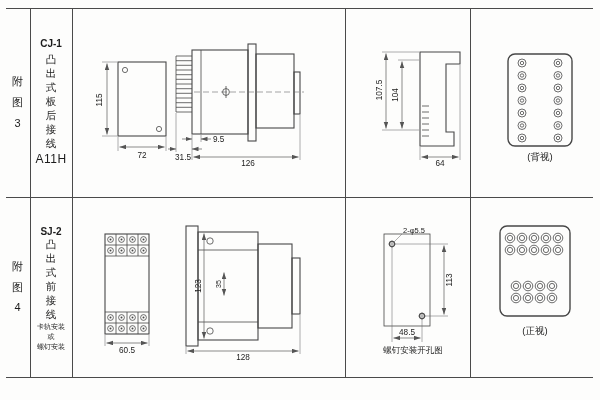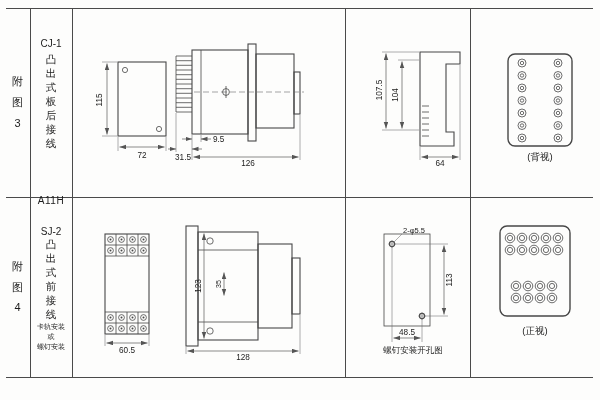--- a/index.html
+++ b/index.html
@@ -4,23 +4,23 @@
 <style>
   * { margin:0; padding:0; box-sizing:border-box; }
   html,body { background:#e9e9e9; font-family:"Liberation Sans", sans-serif; }
   .page { position:relative; width:600px; height:400px; background:#fdfdfc; overflow:hidden; color:#1f1f1f; margin:0 auto; }
   .hline, .vline { position:absolute; background:#4a4a4a; }
   .hline { height:1px; }
   .vline { width:1px; }
   .cell { position:absolute; display:flex; align-items:center; justify-content:center; text-align:center; color:#1c1c1c; }
   .pre { white-space:pre-line; }
   .fig { font-size:11px; line-height:1.9; }
-  .model { font-size:10px; }
+  .model { font-size:10px;font-weight:bold; }
   .wiring { font-size:10.5px; line-height:1.32; }
-  .code { font-size:10px; letter-spacing:0.5px;margin-top:41px; }
+  .code { font-size:12px; letter-spacing:0.5px; }
   .note { font-size:7px; line-height:1.45; }
   svg { position:absolute; overflow:visible; }
   .ln  { fill:none; stroke:#474747; stroke-width:1.1; stroke-linecap:square; }
   .lnb { fill:none; stroke:#474747; stroke-width:1.4; }
   .lnt { fill:none; stroke:#474747; stroke-width:0.8; }
   .dim { fill:none; stroke:#5a5a5a; stroke-width:0.7; }
   .ext { fill:none; stroke:#6a6a6a; stroke-width:0.55; }
   .cl  { fill:none; stroke:#6a6a6a; stroke-width:0.6; stroke-dasharray:6 3; }
   .dot { fill:#474747; stroke:none; }
   text { fill:#1c1c1c; font-size:8.2px; font-family:"Liberation Sans", sans-serif; }

